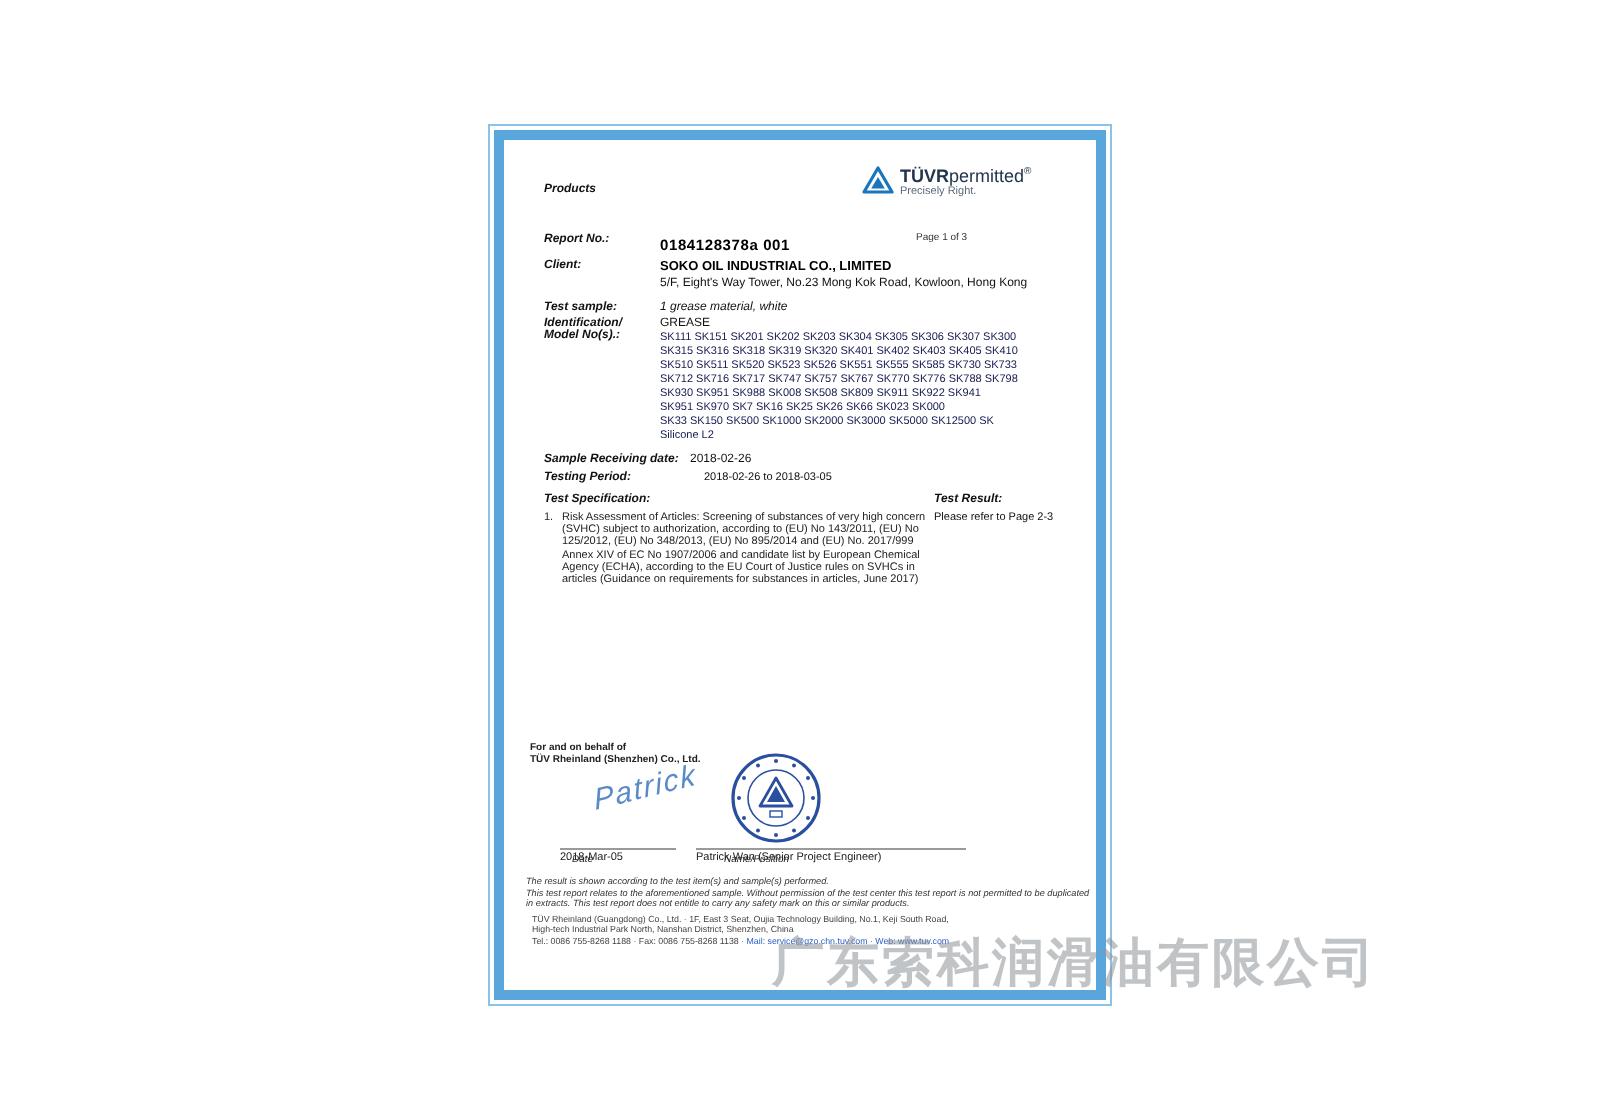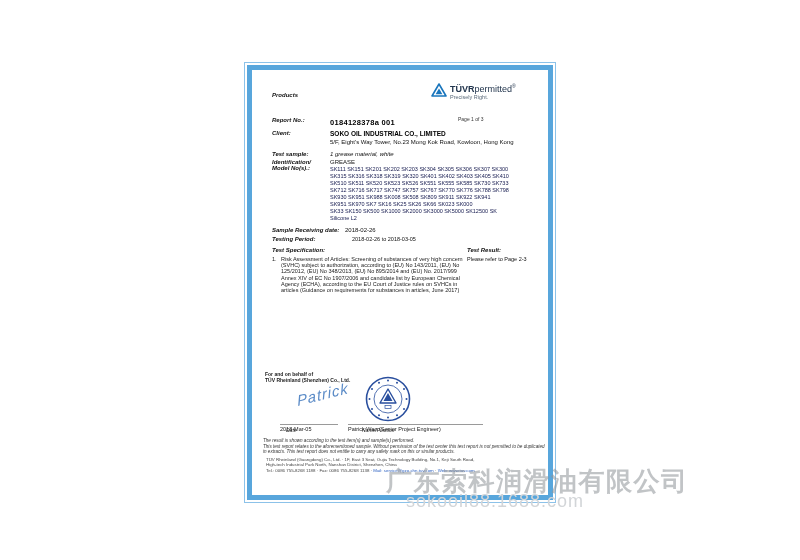--- a/index.html
+++ b/index.html
@@ -153,15 +153,14 @@
       <div class="abs foot-addr" style="left:14px; top:387px; width:280px;">TÜV Rheinland (Guangdong) Co., Ltd. · 1F, East 3 Seat, Oujia Technology Building, No.1, Keji South Road,</div>
       <div class="abs foot-addr" style="left:14px; top:392px; width:280px;">High-tech Industrial Park North, Nanshan District, Shenzhen, China</div>
       <div class="abs foot-addr" style="left:14px; top:398px; width:280px;">
         <span>Tel.: 0086 755-8268 1188</span><span> · </span><span>Fax: 0086 755-8268 1138</span><span> · </span><span class="link-blue">Mail: service@gzo.chn.tuv.com</span><span> · </span><span class="link-blue">Web: www.tuv.com</span>
       </div>
 
     </div>
   </div>
 
   <div class="wm-cn">广东索科润滑油有限公司</div>
-  <div class="wm-url">sokooil88.1688.com</div>
 
 </div>
 
 </body></html>

